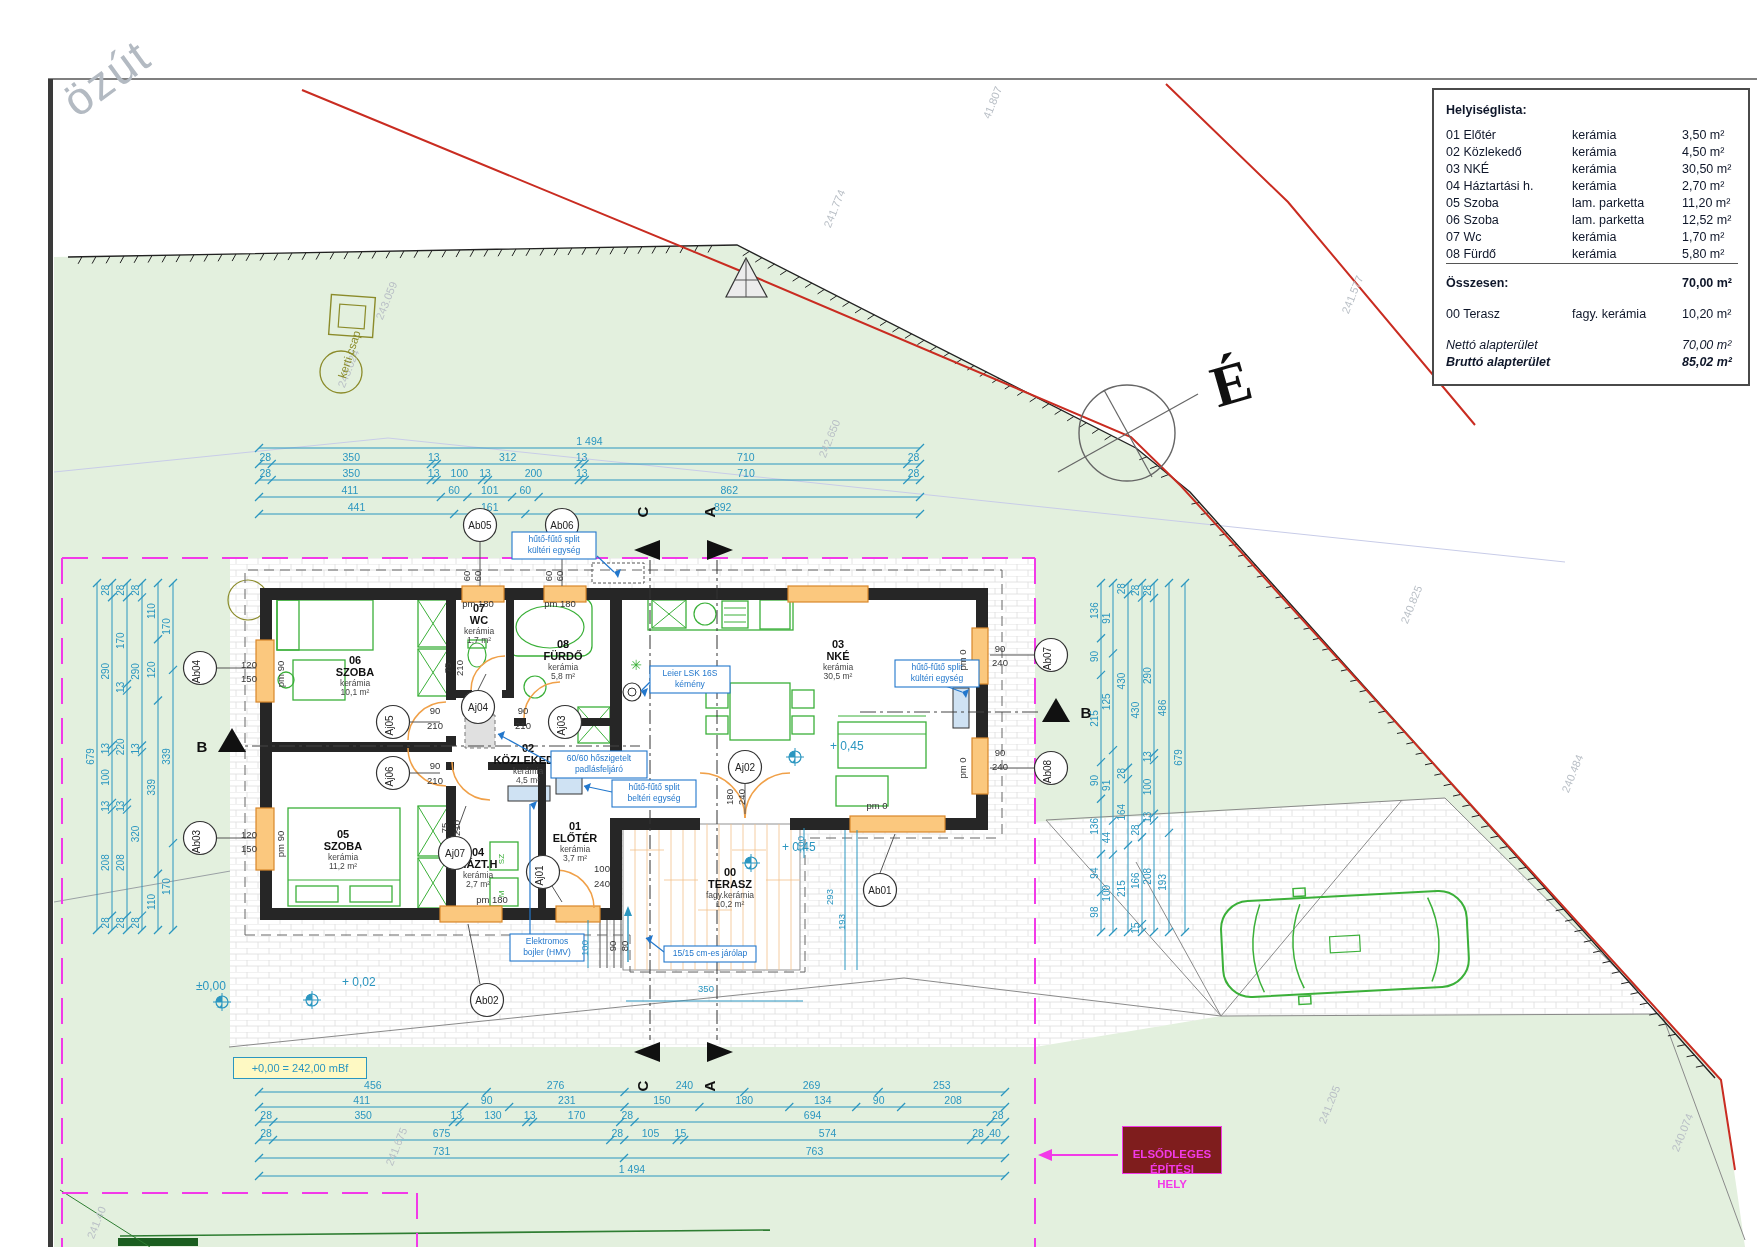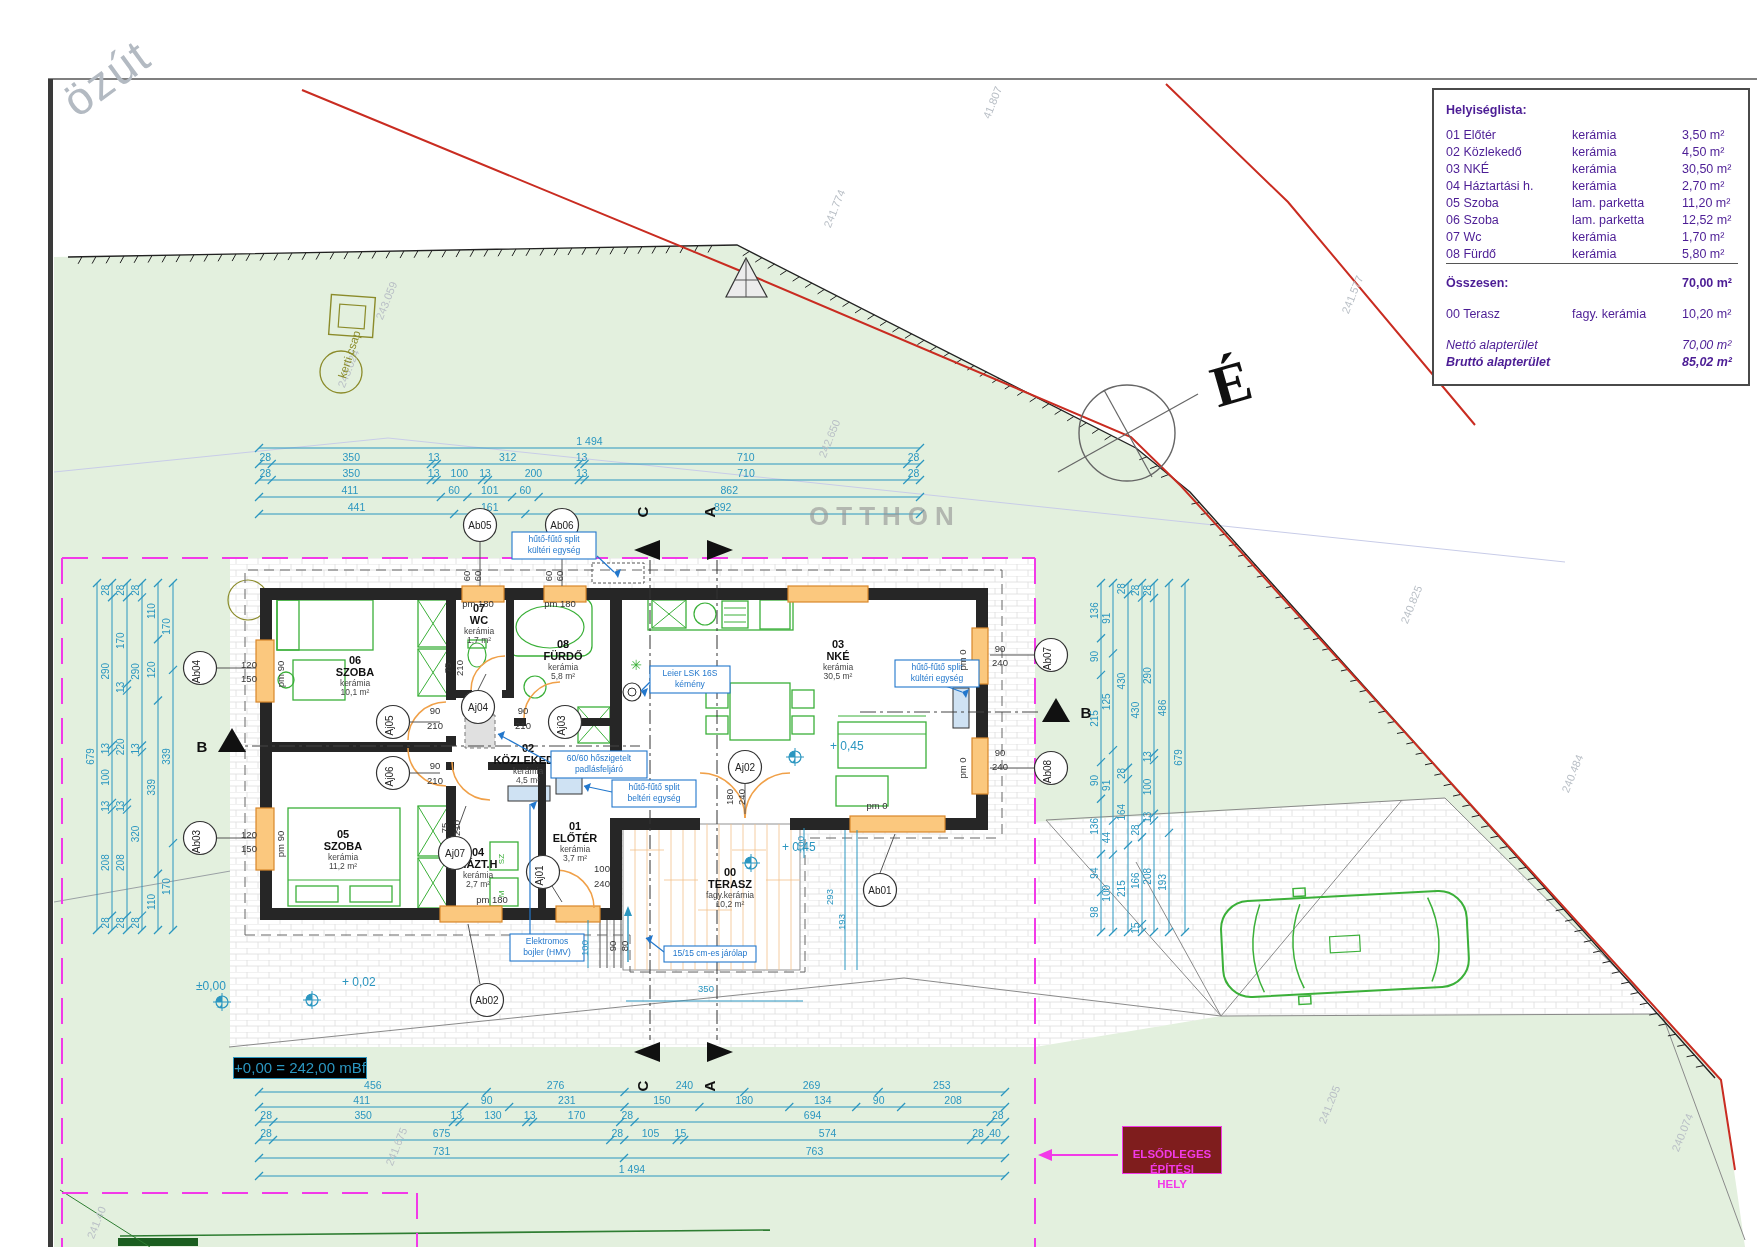--- a/index.html
+++ b/index.html
@@ -2,31 +2,31 @@
 <html><head>
 <meta charset="utf-8">
 <style>
   html,body{margin:0;padding:0}
   body{width:1757px;height:1247px;position:relative;background:#fff;overflow:hidden;
        font-family:"Liberation Sans",sans-serif;color:#333}
   #plan-svg{position:absolute;left:0;top:0}
   .abs{position:absolute}
   
   #room-list{left:1432px;top:88px;width:318px;height:298px;border:2px solid #4a4a4a;background:#fff;
-             font-size:12.5px;color:#4c1d95;padding:12px 10px 8px 12px;box-sizing:border-box;line-height:17px}
+             font-size:12.5px;color:#0f172a;padding:12px 10px 8px 12px;box-sizing:border-box;line-height:17px}
   .rl-title{font-weight:bold;margin-bottom:8px}
   .rl-row{display:flex;height:17px}
   .rl-name{width:126px}.rl-mat{width:110px}.rl-area{flex:1;}
   .rl-total{font-weight:bold;margin-top:11px}
   .rl-sp{height:14px}
   .rl-em{font-style:italic}
   .rl-strong{font-style:italic;font-weight:bold}
   
   #level-box{left:233px;top:1057px;width:132px;height:20px;border:1.3px solid #2b96c0;color:#2b96c0;
-             background:#000000;font-size:15px;text-align:center;line-height:20px}
+             background:#fef9c3;font-size:11px;text-align:center;line-height:20px}
   
   #primary-box{left:1122px;top:1126px;width:100px;height:48px;border:1.6px solid #f23ae8;color:#f23ae8;
                background:#7f1d1d;font-size:11.5px;font-weight:bold;text-align:center;line-height:15px;padding-top:20px;box-sizing:border-box}
   
   #watermark{left:760px;top:498px;width:250px;text-align:center;pointer-events:none}
   #wm-logo{font-size:138px;font-weight:bold;line-height:120px;color:rgba(135,135,135,.55);letter-spacing:-4px}
   .wm-line{font-size:26px;letter-spacing:7px;color:rgba(145,145,145,.6);font-weight:bold;line-height:36px}
   
   #road-label{left:52px;top:84px;font-size:46px;color:#b3bac2;transform:rotate(-36deg);transform-origin:left top;letter-spacing:2px}
   #north{left:1212px;top:350px;font-size:58px;font-family:"Liberation Serif",serif;font-weight:bold;color:#101010;transform:rotate(-16deg)}
@@ -1036,14 +1036,13 @@
 <div class="abs" id="road-label">özút</div>
 <div class="abs" id="north">É</div>
 <div class="abs" id="garden-tap">kerti csap</div>
 <div class="abs" id="level-box">+0,00 = 242,00 mBf</div>
 <div class="abs" id="primary-box">
   <div>ELSŐDLEGES</div>
   <div>ÉPÍTÉSI</div>
   <div>HELY</div>
 </div>
 <div class="abs" id="watermark">
-  <div class="wm-line">OTTHON</div>
 </div>
 
 </body></html>

